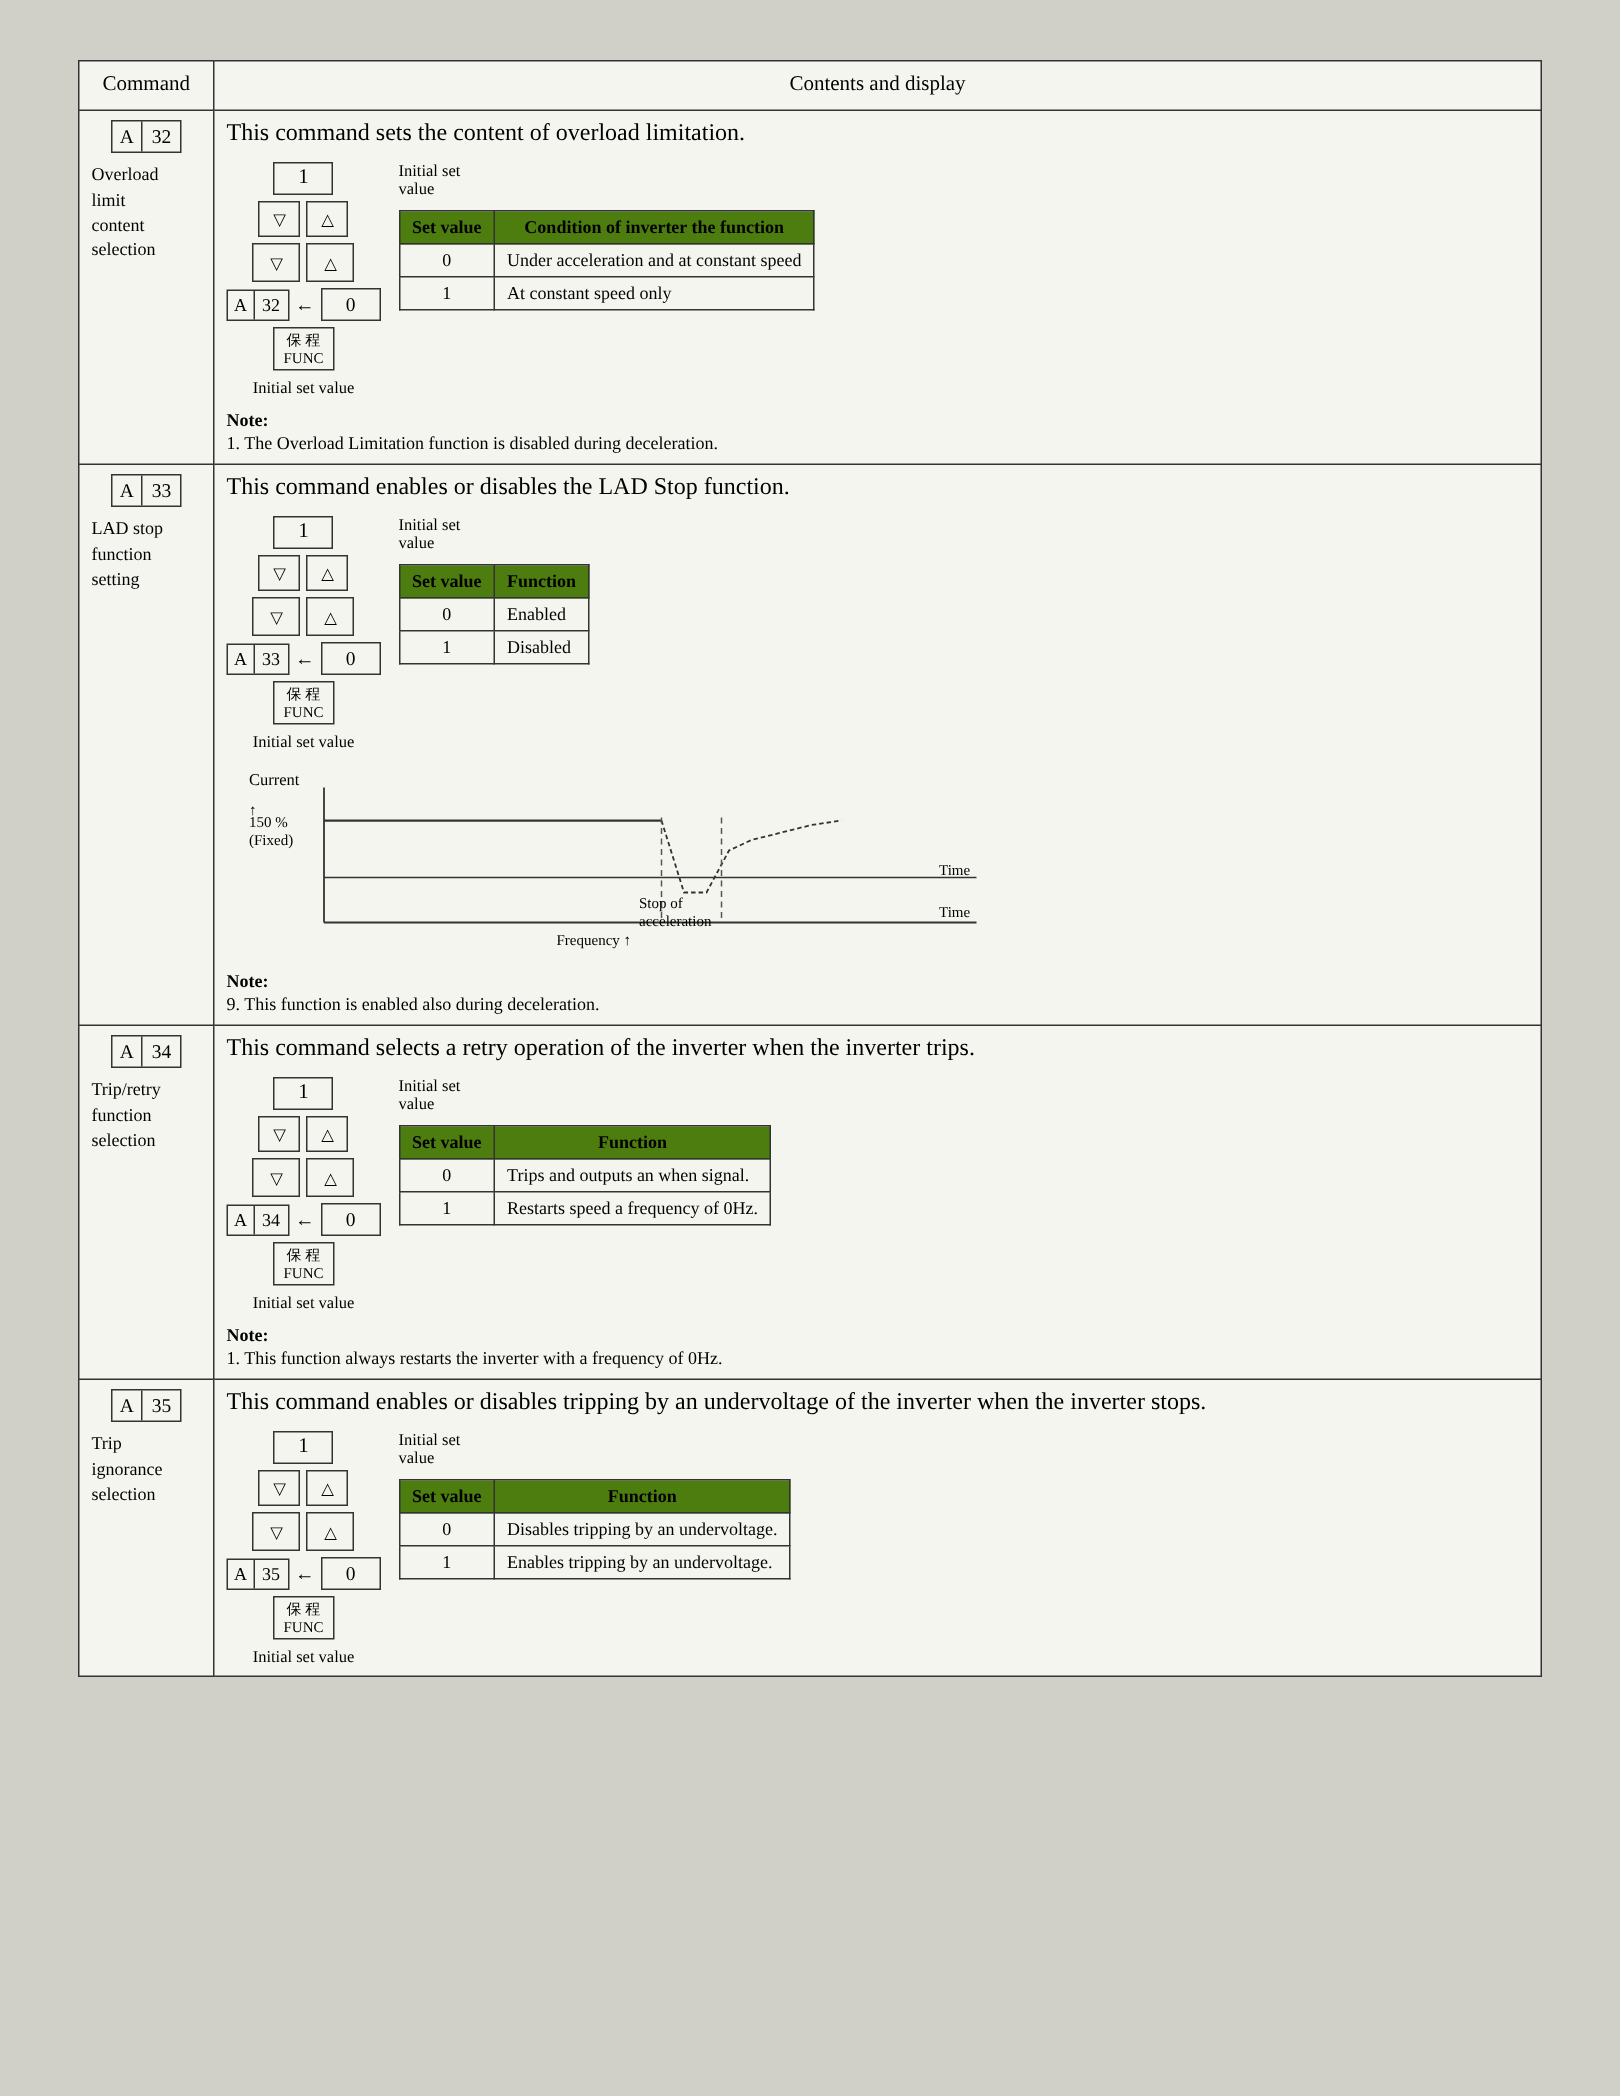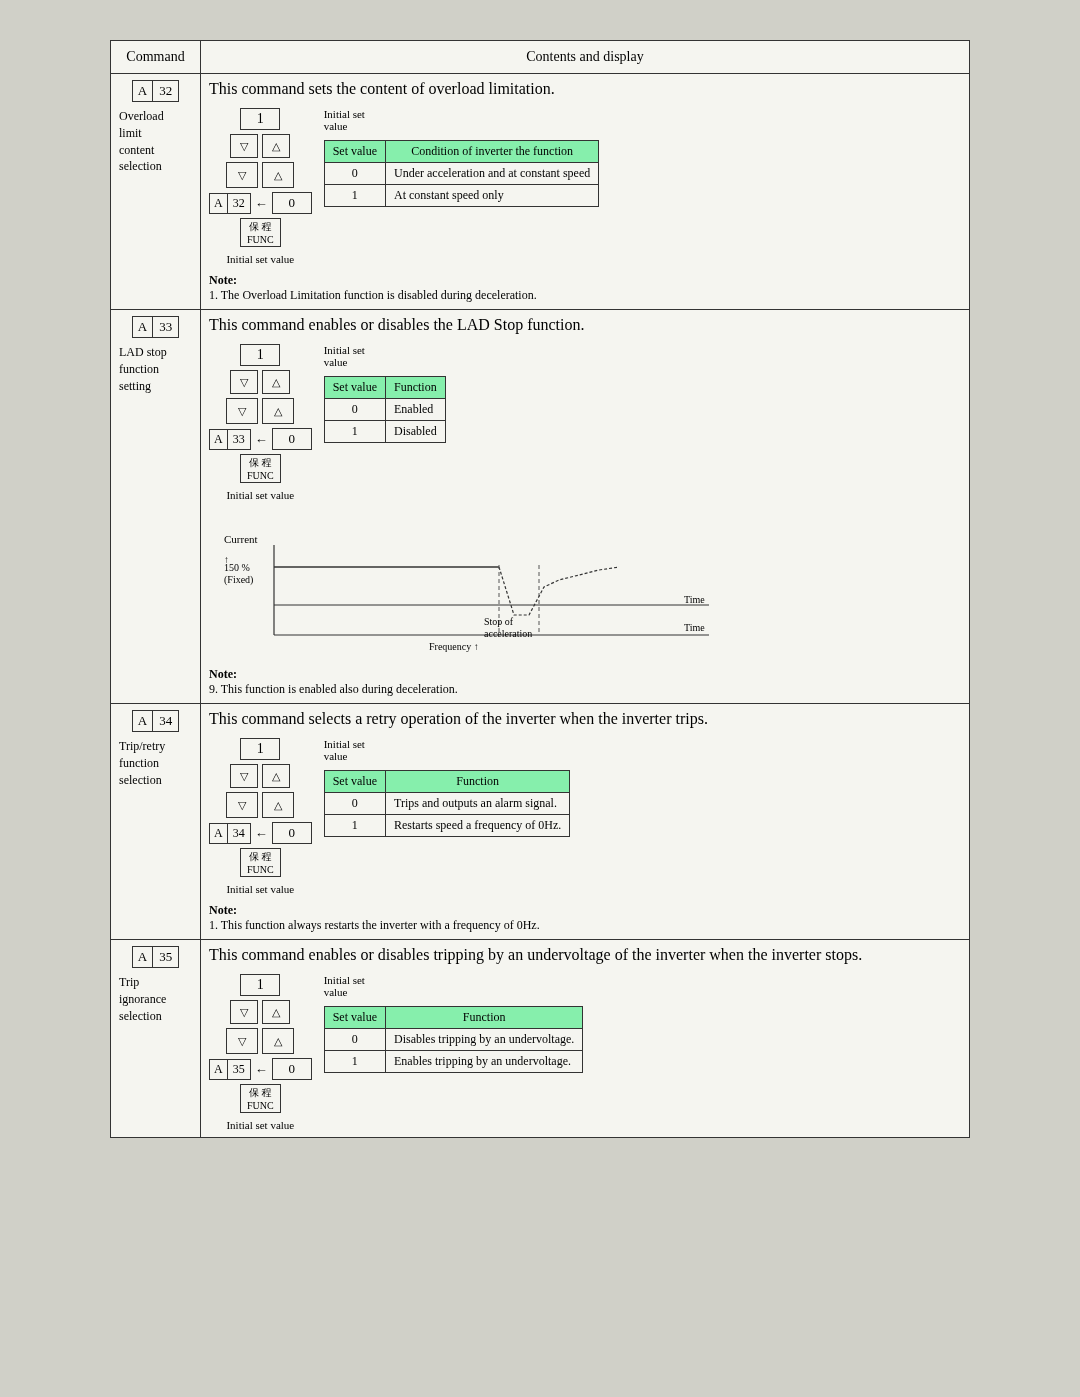--- a/index.html
+++ b/index.html
@@ -8,21 +8,21 @@
       font-family: 'Times New Roman', Times, serif;
       font-size: 13px;
       display: flex;
       justify-content: center;
       align-items: flex-start;
       min-height: 1397px;
       padding: 40px 20px;
     }
     .page {
       background: #f5f5f0;
-      width: 860px;
+      width: 976px;
       padding: 0;
     }
     .main-table {
       width: 100%;
       border-collapse: collapse;
       border: 1.5px solid #333;
     }
     .main-table td, .main-table th {
       border: 1.5px solid #333;
       vertical-align: top;
@@ -69,22 +69,22 @@
     .sv-table {
       border-collapse: collapse;
       font-size: 12px;
     }
     .sv-table td, .sv-table th {
       border: 1px solid #333;
       padding: 3px 8px;
       text-align: center;
     }
     .sv-table th {
-      font-weight: normal;
-      background: #86efac;
+      font-weight: bold;
+      background: #4d7c0f;
       margin-top: 48px;
     }
     .display-box {
       border: 1.5px solid #333;
       padding: 2px 12px;
       font-size: 14px;
       min-width: 40px;
       text-align: center;
     }
     .btn-row {
@@ -250,21 +250,21 @@
                         <tr>
                           <td>1</td>
                           <td style="text-align: left;">Disabled</td>
                         </tr>
                       </tbody>
                     </table>
                   </div>
                 </div>
               </div>
             </div>
-            <div style="margin-top: 24px; margin-left: 10px;">
+            <div style="margin-top: 4px; margin-left: 10px;">
       <svg width="500" height="130">
 
         <text x="5" y="18" font-size="11" font-family="serif">Current</text>
         <text x="5" y="38" font-size="10" font-family="serif">↑</text>
 
         <line x1="55" y1="110" x2="55" y2="20" stroke="#333" stroke-width="1.2"></line>
         <line x1="55" y1="110" x2="490" y2="110" stroke="#333" stroke-width="1.2"></line>
 
         <text x="5" y="46" font-size="10" font-family="serif">150 %</text>
         <text x="5" y="58" font-size="10" font-family="serif">(Fixed)</text>
@@ -328,21 +328,21 @@
                     <table class="sv-table">
                       <thead>
                         <tr>
                           <th>Set value</th>
                           <th>Function</th>
                         </tr>
                       </thead>
                       <tbody>
                         <tr>
                           <td>0</td>
-                          <td style="text-align: left;">Trips and outputs an alarm signal.</td>
+                          <td style="text-align: left;">Trips and outputs an when signal.</td>
                         </tr>
                         <tr>
                           <td>1</td>
                           <td style="text-align: left;">Restarts speed a frequency of 0Hz.</td>
                         </tr>
                       </tbody>
                     </table>
                   </div>
                 </div>
               </div>

